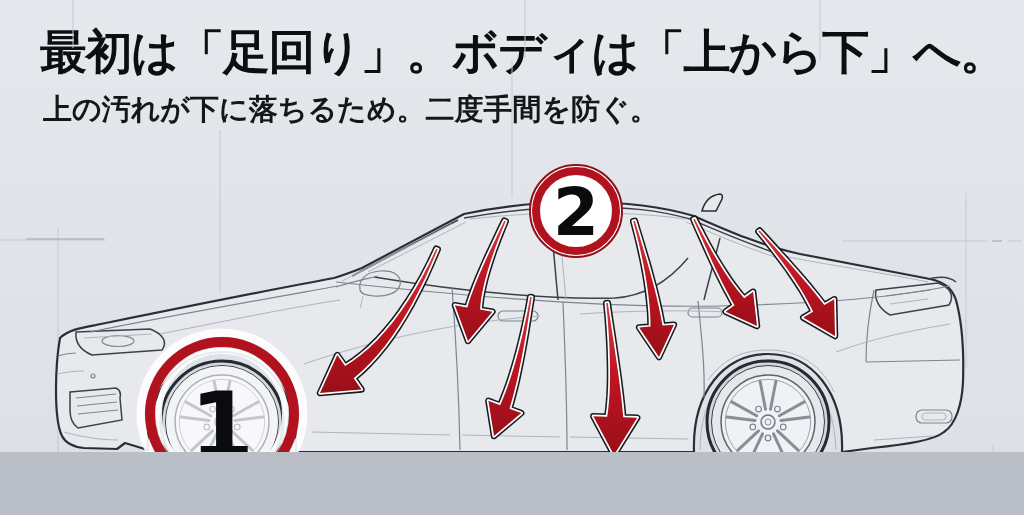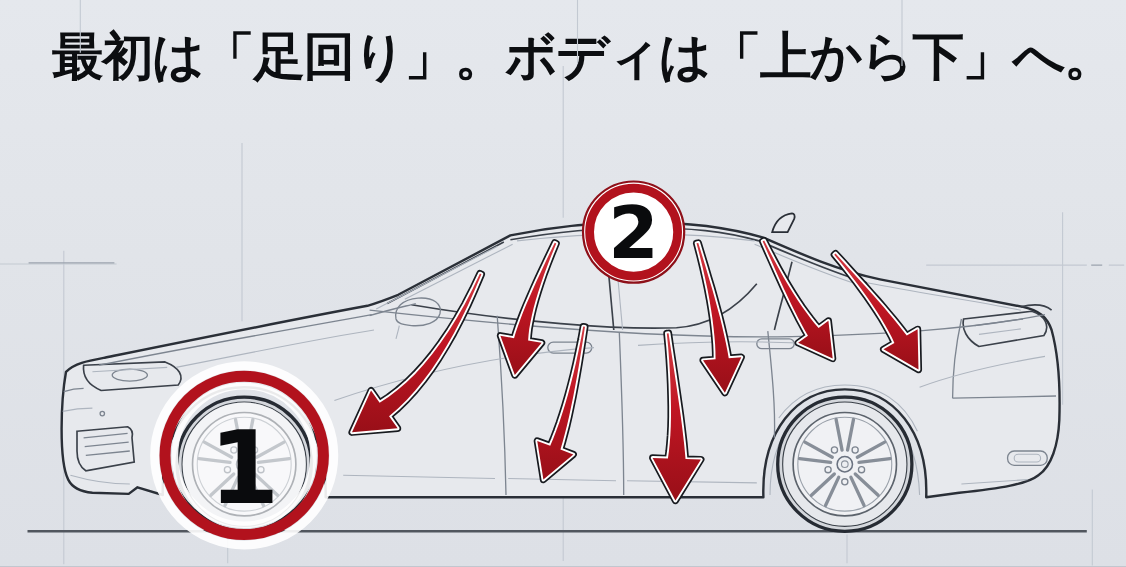--- a/index.html
+++ b/index.html
@@ -1,40 +1,40 @@
 <!DOCTYPE html>
 <html><head>
 <meta charset="utf-8">
 <style>
   html,body{margin:0;padding:0;background:#b9bec7;}
   .stage{
-    position:relative;width:1024px;height:515px;overflow:hidden;
+    position:relative;width:1024px;height:452px;overflow:hidden;
     background:linear-gradient(180deg,#e5e8ed 0%,#e1e4e9 45%,#dde0e6 100%);
     font-family:"DejaVu Sans",sans-serif;
-    text-align:center;
   }
   .stage svg{position:absolute;left:0;top:0;}
   .headline{
     position:absolute;left:40px;top:27px;width:980px;
     font-size:47px;line-height:1.05;font-weight:900;letter-spacing:-1.5px;
     color:#0c0e11;white-space:nowrap;
     text-shadow:0 1px 1px rgba(255,255,255,.35);
   }
   .subheadline{
     position:absolute;left:43px;top:94px;width:900px;
     font-size:29px;line-height:1.1;font-weight:700;letter-spacing:0px;
     color:#14161a;white-space:nowrap;
   }
 </style>
 </head>
 <body>
 
 <div class="stage">
 
   <div class="headline">最初は「足回り」。ボディは「上から下」へ。</div>
+  <div class="subheadline">上の汚れが下に落ちるため。二度手間を防ぐ。</div>
 
   <svg id="scene" width="1024" height="515" viewBox="0 0 1024 515">
     <defs>
       <linearGradient id="agrad" x1="0" y1="0" x2="0" y2="1">
         <stop offset="0%" stop-color="#d23a42"></stop>
         <stop offset="45%" stop-color="#c01623"></stop>
         <stop offset="100%" stop-color="#990f18"></stop>
       </linearGradient>
     </defs>
 

